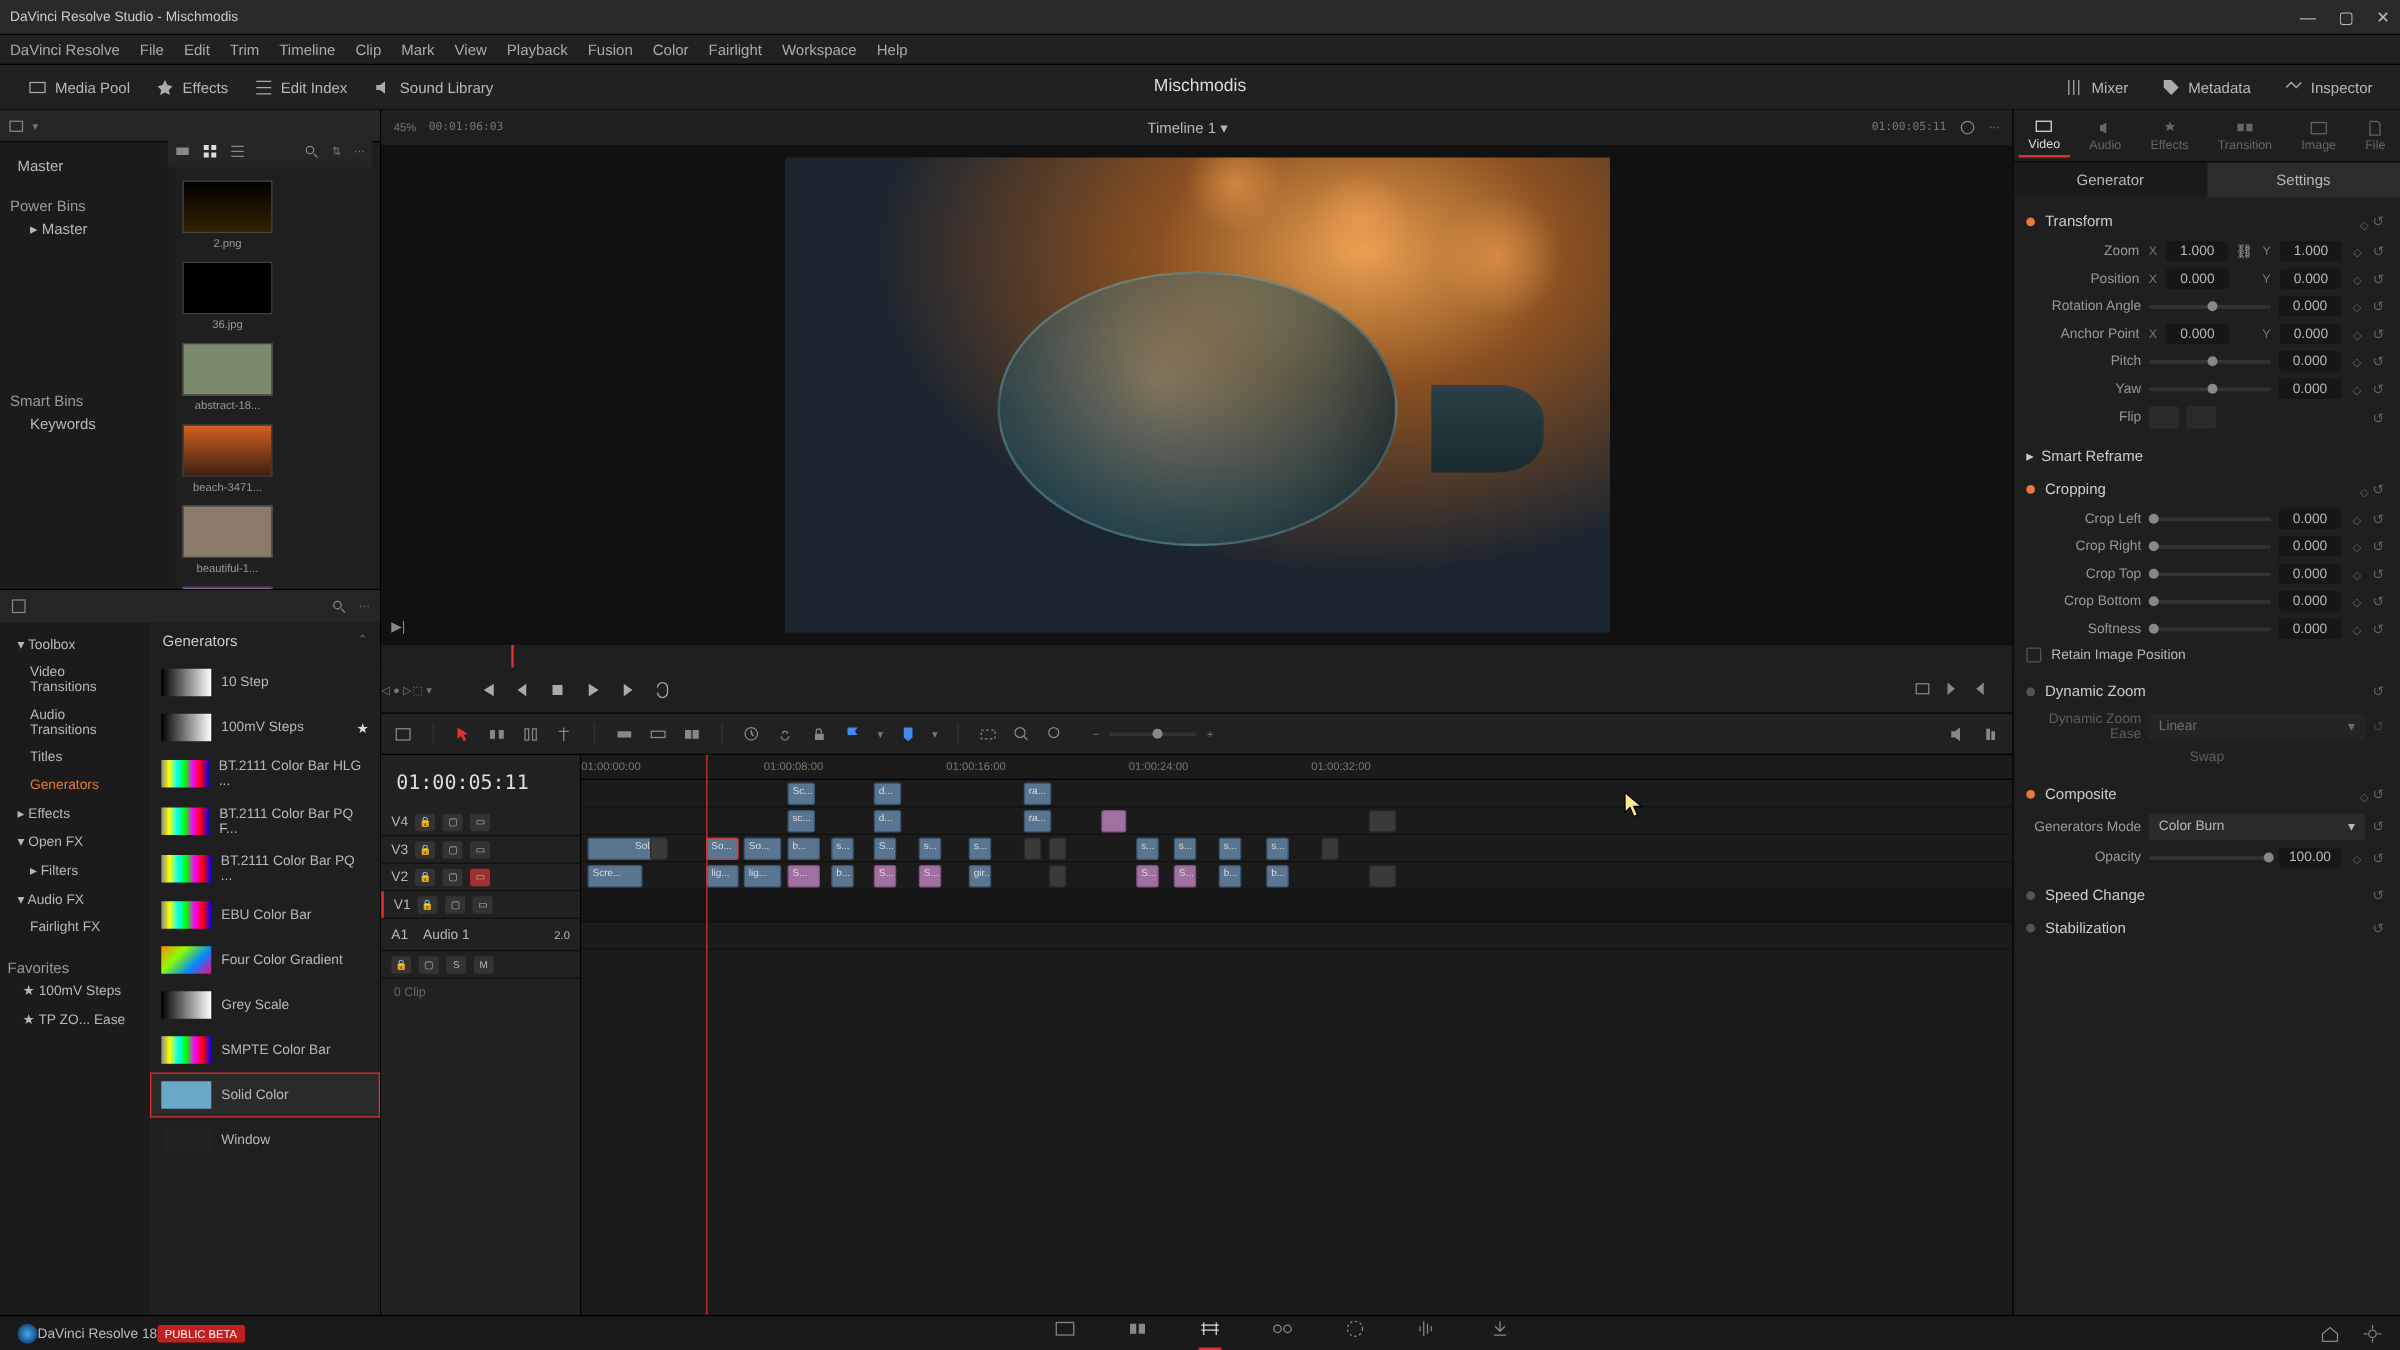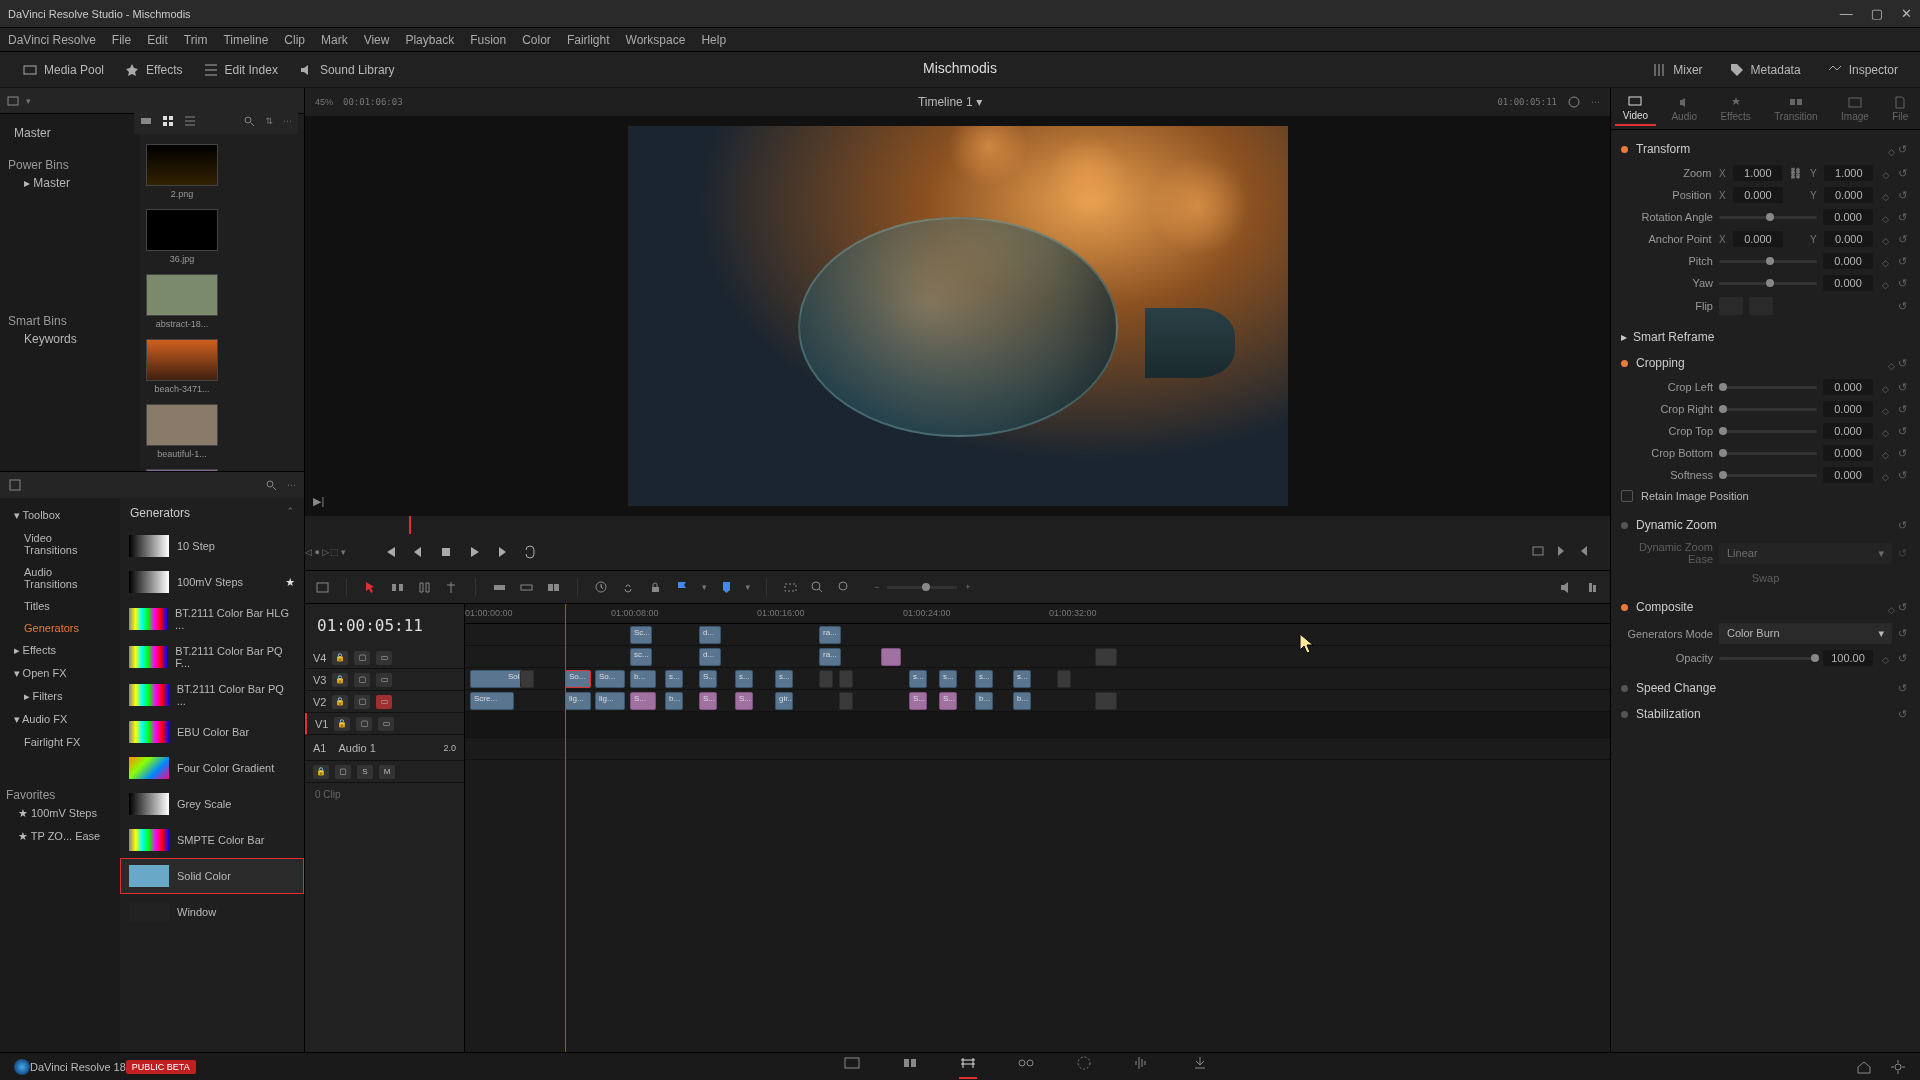--- a/index.html
+++ b/index.html
@@ -268,21 +268,21 @@
         <div class="fx-tree-item">▾ <span>Toolbox</span></div>
         <div class="fx-tree-item" style="padding-left:18px">Video Transitions</div>
         <div class="fx-tree-item" style="padding-left:18px">Audio Transitions</div>
         <div class="fx-tree-item" style="padding-left:18px">Titles</div>
         <div class="fx-tree-item sel" style="padding-left:18px">Generators</div>
         <div class="fx-tree-item">▸ <span>Effects</span></div>
         <div class="fx-tree-item">▾ <span>Open FX</span></div>
         <div class="fx-tree-item" style="padding-left:18px">▸ <span>Filters</span></div>
         <div class="fx-tree-item">▾ <span>Audio FX</span></div>
         <div class="fx-tree-item" style="padding-left:18px">Fairlight FX</div>
-        <div class="bin-section" style="margin-top:35px">Favorites</div>
+        <div class="bin-section" style="margin-top:14px">Favorites</div>
         <div class="fx-tree-item" style="padding-left:12px">★ <span>100mV Steps</span></div>
         <div class="fx-tree-item" style="padding-left:12px">★ <span>TP ZO... Ease</span></div>
       </div>
       <div class="fx-list">
         <div class="fx-list-header">
             <span>Generators</span>
             <span class="ch">⌃</span>
           </div>
         <div class="fx-items" id="fx-items">
             <div class="fx-item">
@@ -602,20 +602,24 @@
           </svg>
           <span>Image</span>
         </div>
       <div class="insp-tab">
           <svg>
             <path d="M4 2h6l2 2v9H4z" stroke="currentColor" fill="none"></path>
           </svg>
           <span>File</span>
         </div>
     </div>
+    <div class="insp-subtabs">
+      <div class="insp-subtab">Generator</div>
+      <div class="insp-subtab active">Settings</div>
+    </div>
     <div class="insp-body">
       <div class="insp-section">
         <div class="insp-section-head">
             <span class="insp-dot"></span>
             <span>Transform</span>
             <span style="margin-left:auto" class="insp-kf"></span>
             <span class="insp-reset">↺</span>
           </div>
         <div class="insp-row">
             <span class="insp-label">Zoom</span>

